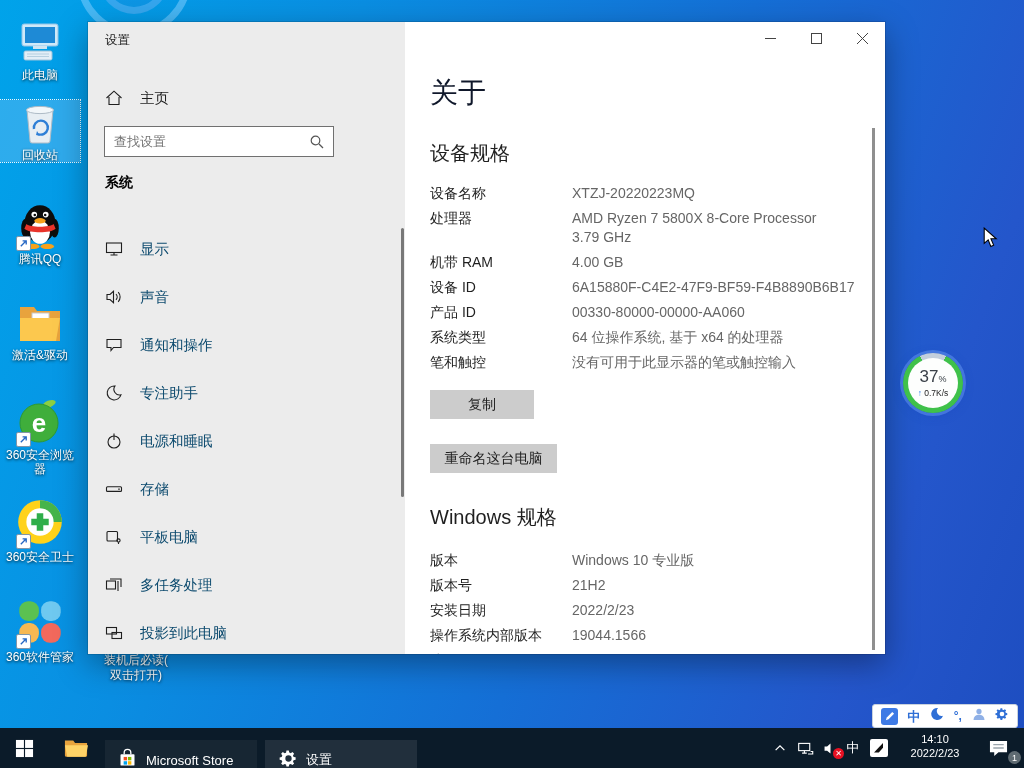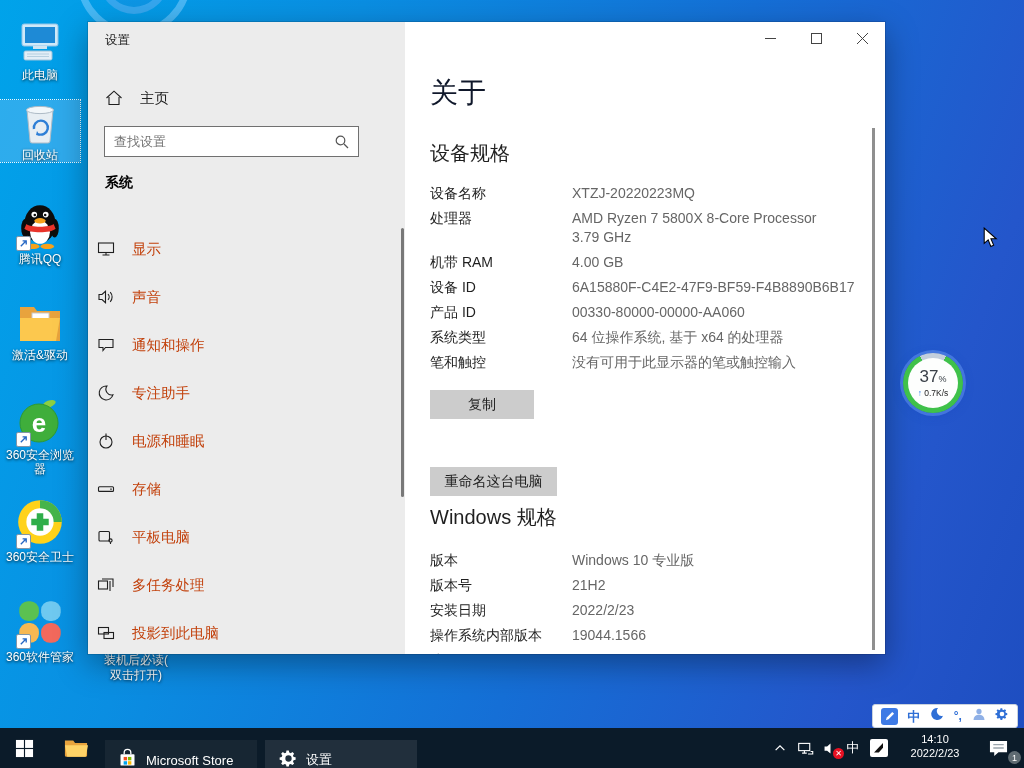--- a/index.html
+++ b/index.html
@@ -20,26 +20,26 @@
   .hidden-icon-label{position:absolute;left:86px;top:653px;width:100px;text-align:center;font-size:12px;line-height:15px;color:#fff;text-shadow:0 1px 3px rgba(0,0,0,.85);z-index:3;}
 
   
   .window{position:absolute;left:88px;top:22px;width:797px;height:632px;background:#fff;z-index:10;
     box-shadow:0 10px 30px rgba(0,0,0,.35),0 0 0 1px rgba(0,0,0,.12);overflow:hidden;}
   .sidebar{position:absolute;left:0;top:0;width:317px;height:100%;background:#ececec;}
   .win-title{position:absolute;left:17px;top:10px;font-size:12.5px;color:#1f1f1f;}
   .caption-btns{position:absolute;right:0;top:0;display:flex;z-index:5;}
   .cap{width:46px;height:32px;display:flex;align-items:center;justify-content:center;background:transparent;border:none;}
   .home-row{position:absolute;left:17px;top:58px;height:36px;display:flex;align-items:center;gap:17px;font-size:14.5px;color:#1f1f1f;width:280px;}
-  .search-box{position:absolute;left:16px;top:104px;width:255px;height:31px;background:#fff;border:1px solid #707070;box-sizing:border-box;}
+  .search-box{position:absolute;left:16px;top:104px;width:230px;height:31px;background:#fff;border:1px solid #707070;box-sizing:border-box;}
   .search-box input{position:absolute;inset:0;border:none;outline:none;background:transparent;font-size:13px;padding:0 30px 0 9px;color:#333;font-family:inherit;}
   .search-box .mag{position:absolute;right:8px;top:7px;}
   .sec-header{position:absolute;left:17px;top:152px;font-size:14px;font-weight:bold;color:#000;}
   .nav{position:absolute;left:0;top:203px;right:0;list-style:none;margin:0;padding:0;}
-  .nav li{height:48px;display:flex;align-items:center;padding-left:9px;gap:17px;font-size:14.5px;color:#c2410c;}
+  .nav li{height:48px;display:flex;align-items:center;padding-left:17px;gap:17px;font-size:14.5px;color:#0c4a6e;}
   .nico{width:18px;height:18px;display:inline-flex;}
   .side-scroll{position:absolute;left:313px;top:206px;width:3px;height:269px;background:#787878;border-radius:2px;}
 
   .content{position:absolute;left:317px;top:0;right:0;bottom:0;background:#fff;}
   .page-title{position:absolute;left:25px;top:52px;font-size:28px;font-weight:400;color:#0f172a;margin:0;}
   .h2{position:absolute;left:25px;font-size:20px;font-weight:400;color:#1f1f1f;margin:0;}
   .rows{position:absolute;left:25px;width:436px;}
   .spec-row{display:flex;align-items:flex-start;min-height:25px;font-size:14px;line-height:19px;}
   .spec-label{width:142px;flex:0 0 142px;color:#1f1f1f;}
   .spec-value{color:#666;}
@@ -343,21 +343,21 @@
           <span class="spec-label">系统类型</span>
           <span class="spec-value">64 位操作系统, 基于 x64 的处理器</span>
         </div>
         <div class="spec-row">
           <span class="spec-label">笔和触控</span>
           <span class="spec-value">没有可用于此显示器的笔或触控输入</span>
         </div>
       </div>
 
       <button class="btn" style="top:368px;width:104px;">复制</button>
-      <button class="btn" style="top:445px;width:127px;">重命名这台电脑</button>
+      <button class="btn" style="top:422px;width:127px;">重命名这台电脑</button>
 
       <h2 class="h2" style="top:482px;">Windows 规格</h2>
 
       <div class="rows" style="top:529px;">
         <div class="spec-row">
           <span class="spec-label">版本</span>
           <span class="spec-value">Windows 10 专业版</span>
         </div>
         <div class="spec-row">
           <span class="spec-label">版本号</span>

